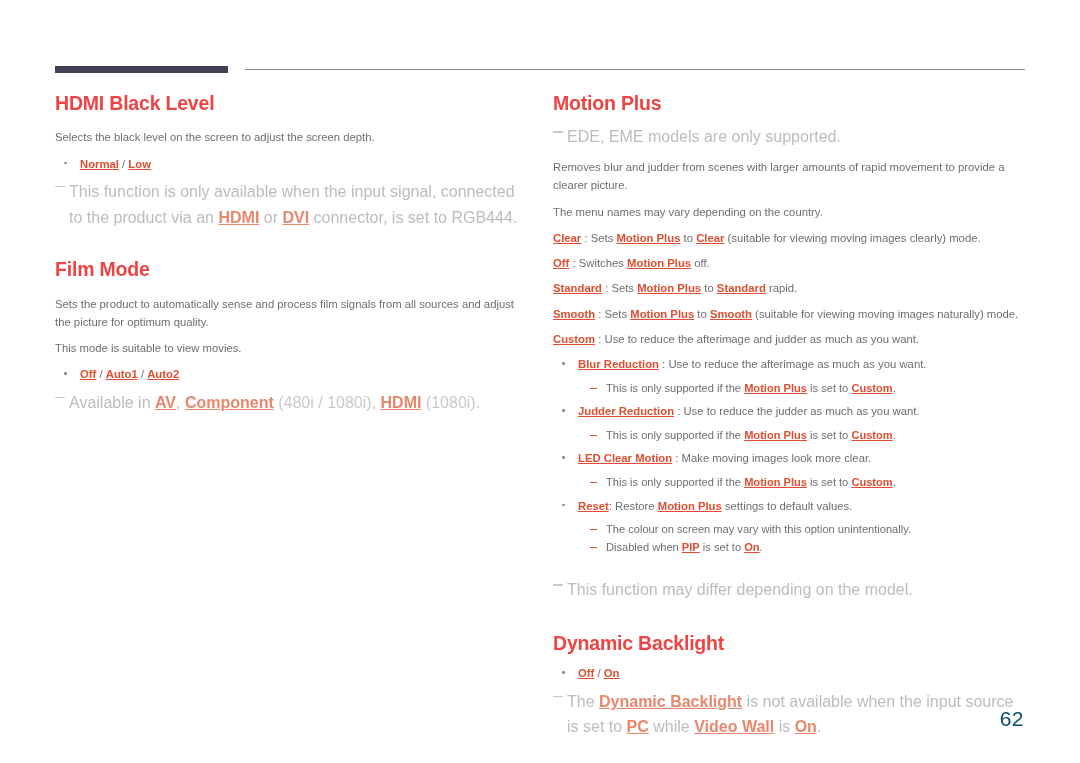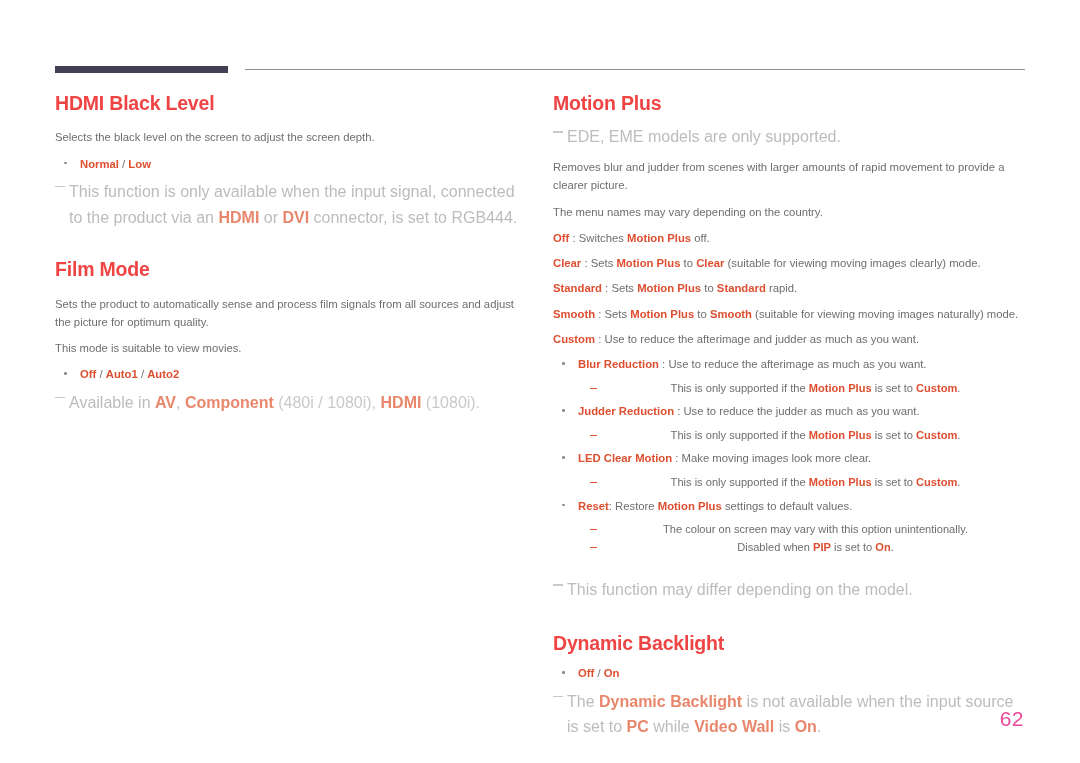--- a/index.html
+++ b/index.html
@@ -68,20 +68,21 @@
     font-size: 11.3px;
     line-height: 1.62;
     margin: 0 0 8px 0;
     color: #6e6e72;
   }
 
   
   b.k {
     color: #dd4f30;
     font-weight: bold;
+    text-decoration: underline;
   }
   
   .opt-line {
     font-size: 11.3px;
     line-height: 1.62;
     margin: 0 0 7px 0;
     color: #6e6e72;
   }
 
   
@@ -105,21 +106,20 @@
     width: 2.5px;
     height: 2.5px;
     background: #8b8b90;
     border-radius: 50%;
   }
 
   ul.b2 {
     list-style: none;
     margin: 0 0 5px 0;
     padding: 0;
-    text-align: center;
   }
   ul.b2 > li {
     position: relative;
     padding-left: 53px;
     font-size: 11.1px;
     line-height: 1.6;
     color: #6e6e72;
     margin-bottom: 0;
   }
   ul.b2 > li > .dash {
@@ -154,21 +154,21 @@
   .note .lite {
     color: #c9c9cd;
   }
 
   
   .page-number {
     position: absolute;
     right: 56px;
     bottom: 32px;
     font-size: 21px;
-    color: #ec4899;
+    color: #0c4a6e;
     letter-spacing: 0.5px;
   }
 </style>
 </head>
 <body>
 
 <div class="page">
 
   <div class="header-rules">
     <div class="rule-thick"></div>
@@ -215,25 +215,25 @@
 
     <div class="note">
       <span class="emdash"></span><span>EDE, EME models are only supported.</span>
     </div>
 
     <p class="body-text">Removes blur and judder from scenes with larger amounts of rapid movement to provide a clearer picture.</p>
 
     <p class="body-text">The menu names may vary depending on the country.</p>
 
     <p class="opt-line">
+      <b class="k">Clear</b><span> : Sets </span><b class="k">Motion Plus</b><span> to </span><b class="k">Clear</b><span> (suitable for viewing moving images clearly) mode.</span>
+    </p>
+
+    <p class="opt-line">
       <b class="k">Off</b><span> : Switches </span><b class="k">Motion Plus</b><span> off.</span>
-    </p>
-
-    <p class="opt-line">
-      <b class="k">Clear</b><span> : Sets </span><b class="k">Motion Plus</b><span> to </span><b class="k">Clear</b><span> (suitable for viewing moving images clearly) mode.</span>
     </p>
 
     <p class="opt-line">
       <b class="k">Standard</b><span> : Sets </span><b class="k">Motion Plus</b><span> to </span><b class="k">Standard</b><span> rapid.</span>
     </p>
 
     <p class="opt-line">
       <b class="k">Smooth</b><span> : Sets </span><b class="k">Motion Plus</b><span> to </span><b class="k">Smooth</b><span> (suitable for viewing moving images naturally) mode.</span>
     </p>
 

